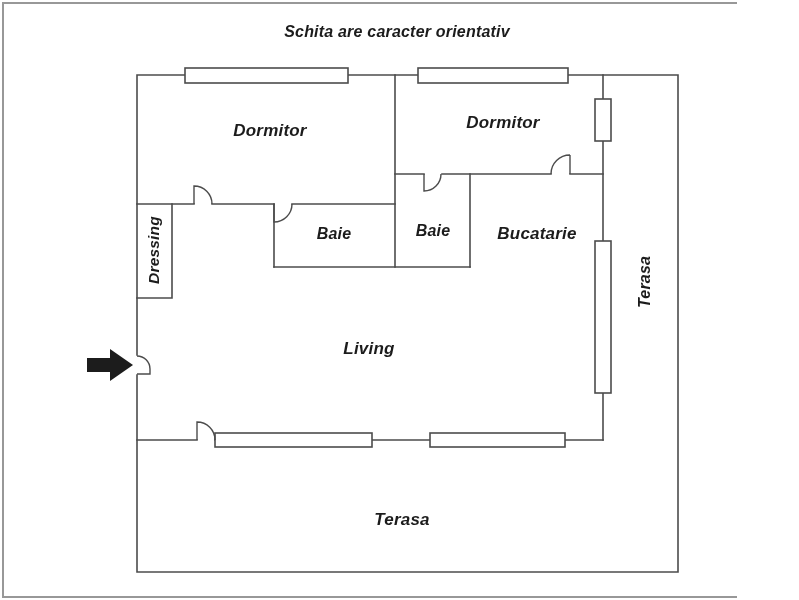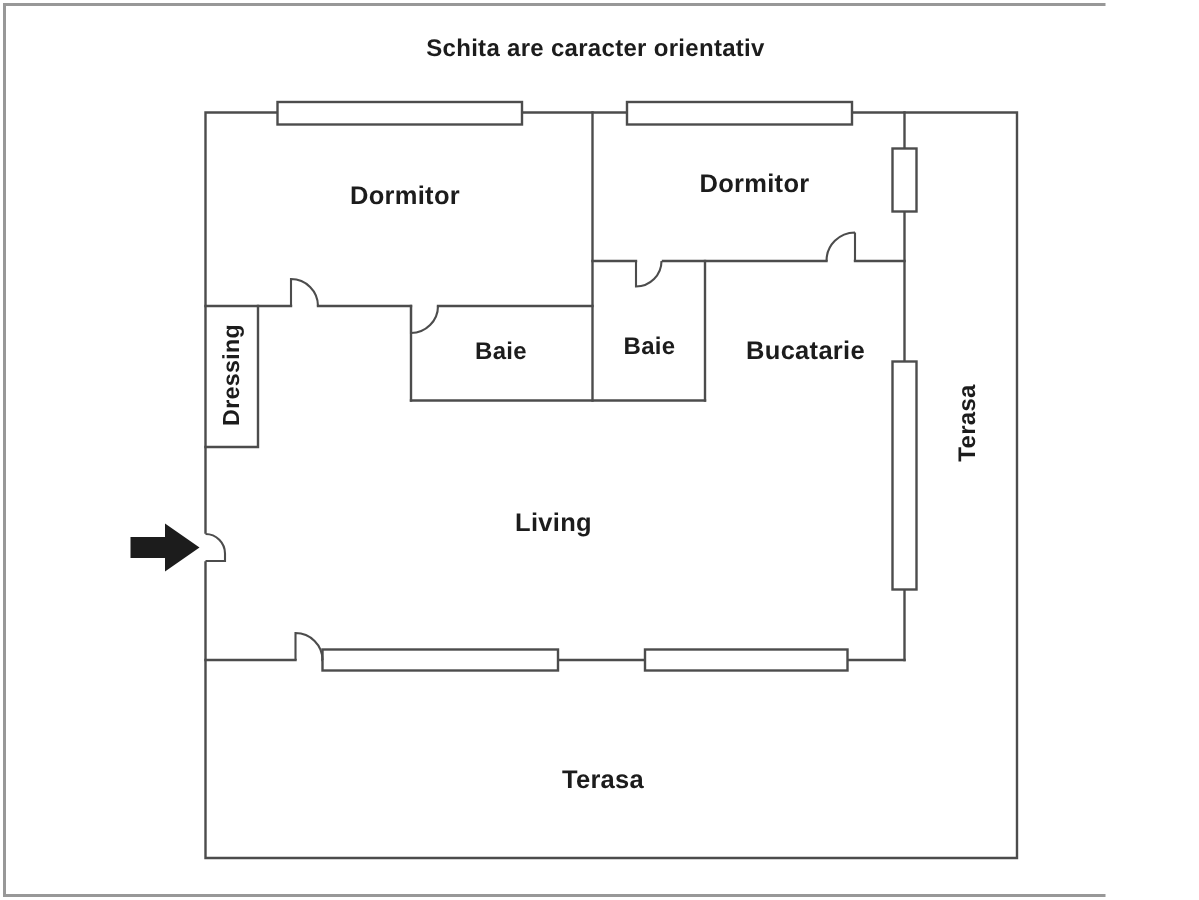--- a/index.html
+++ b/index.html
@@ -9,20 +9,21 @@
     --frame:#989898;
     --background:#ffffff;
   }
   html,body{margin:0;padding:0;background:var(--background);}
   .canvas{
     position:relative;
     width:737px;height:600px;
     background:var(--background);
     overflow:hidden;
     font-family:"Liberation Sans", sans-serif;
+    font-style:italic;
   }
   svg{display:block;}
   .walls{fill:none;stroke:var(--wall);stroke-width:1.6;stroke-linecap:square;}
   .door{fill:none;stroke:var(--wall);stroke-width:1.4;}
   .window{fill:var(--background);stroke:var(--wall);stroke-width:1.6;}
   .frame{fill:none;stroke:var(--frame);stroke-width:2;}
   .label{
     fill:var(--text);
     font-family:"Liberation Sans", sans-serif;
     font-weight:600;

